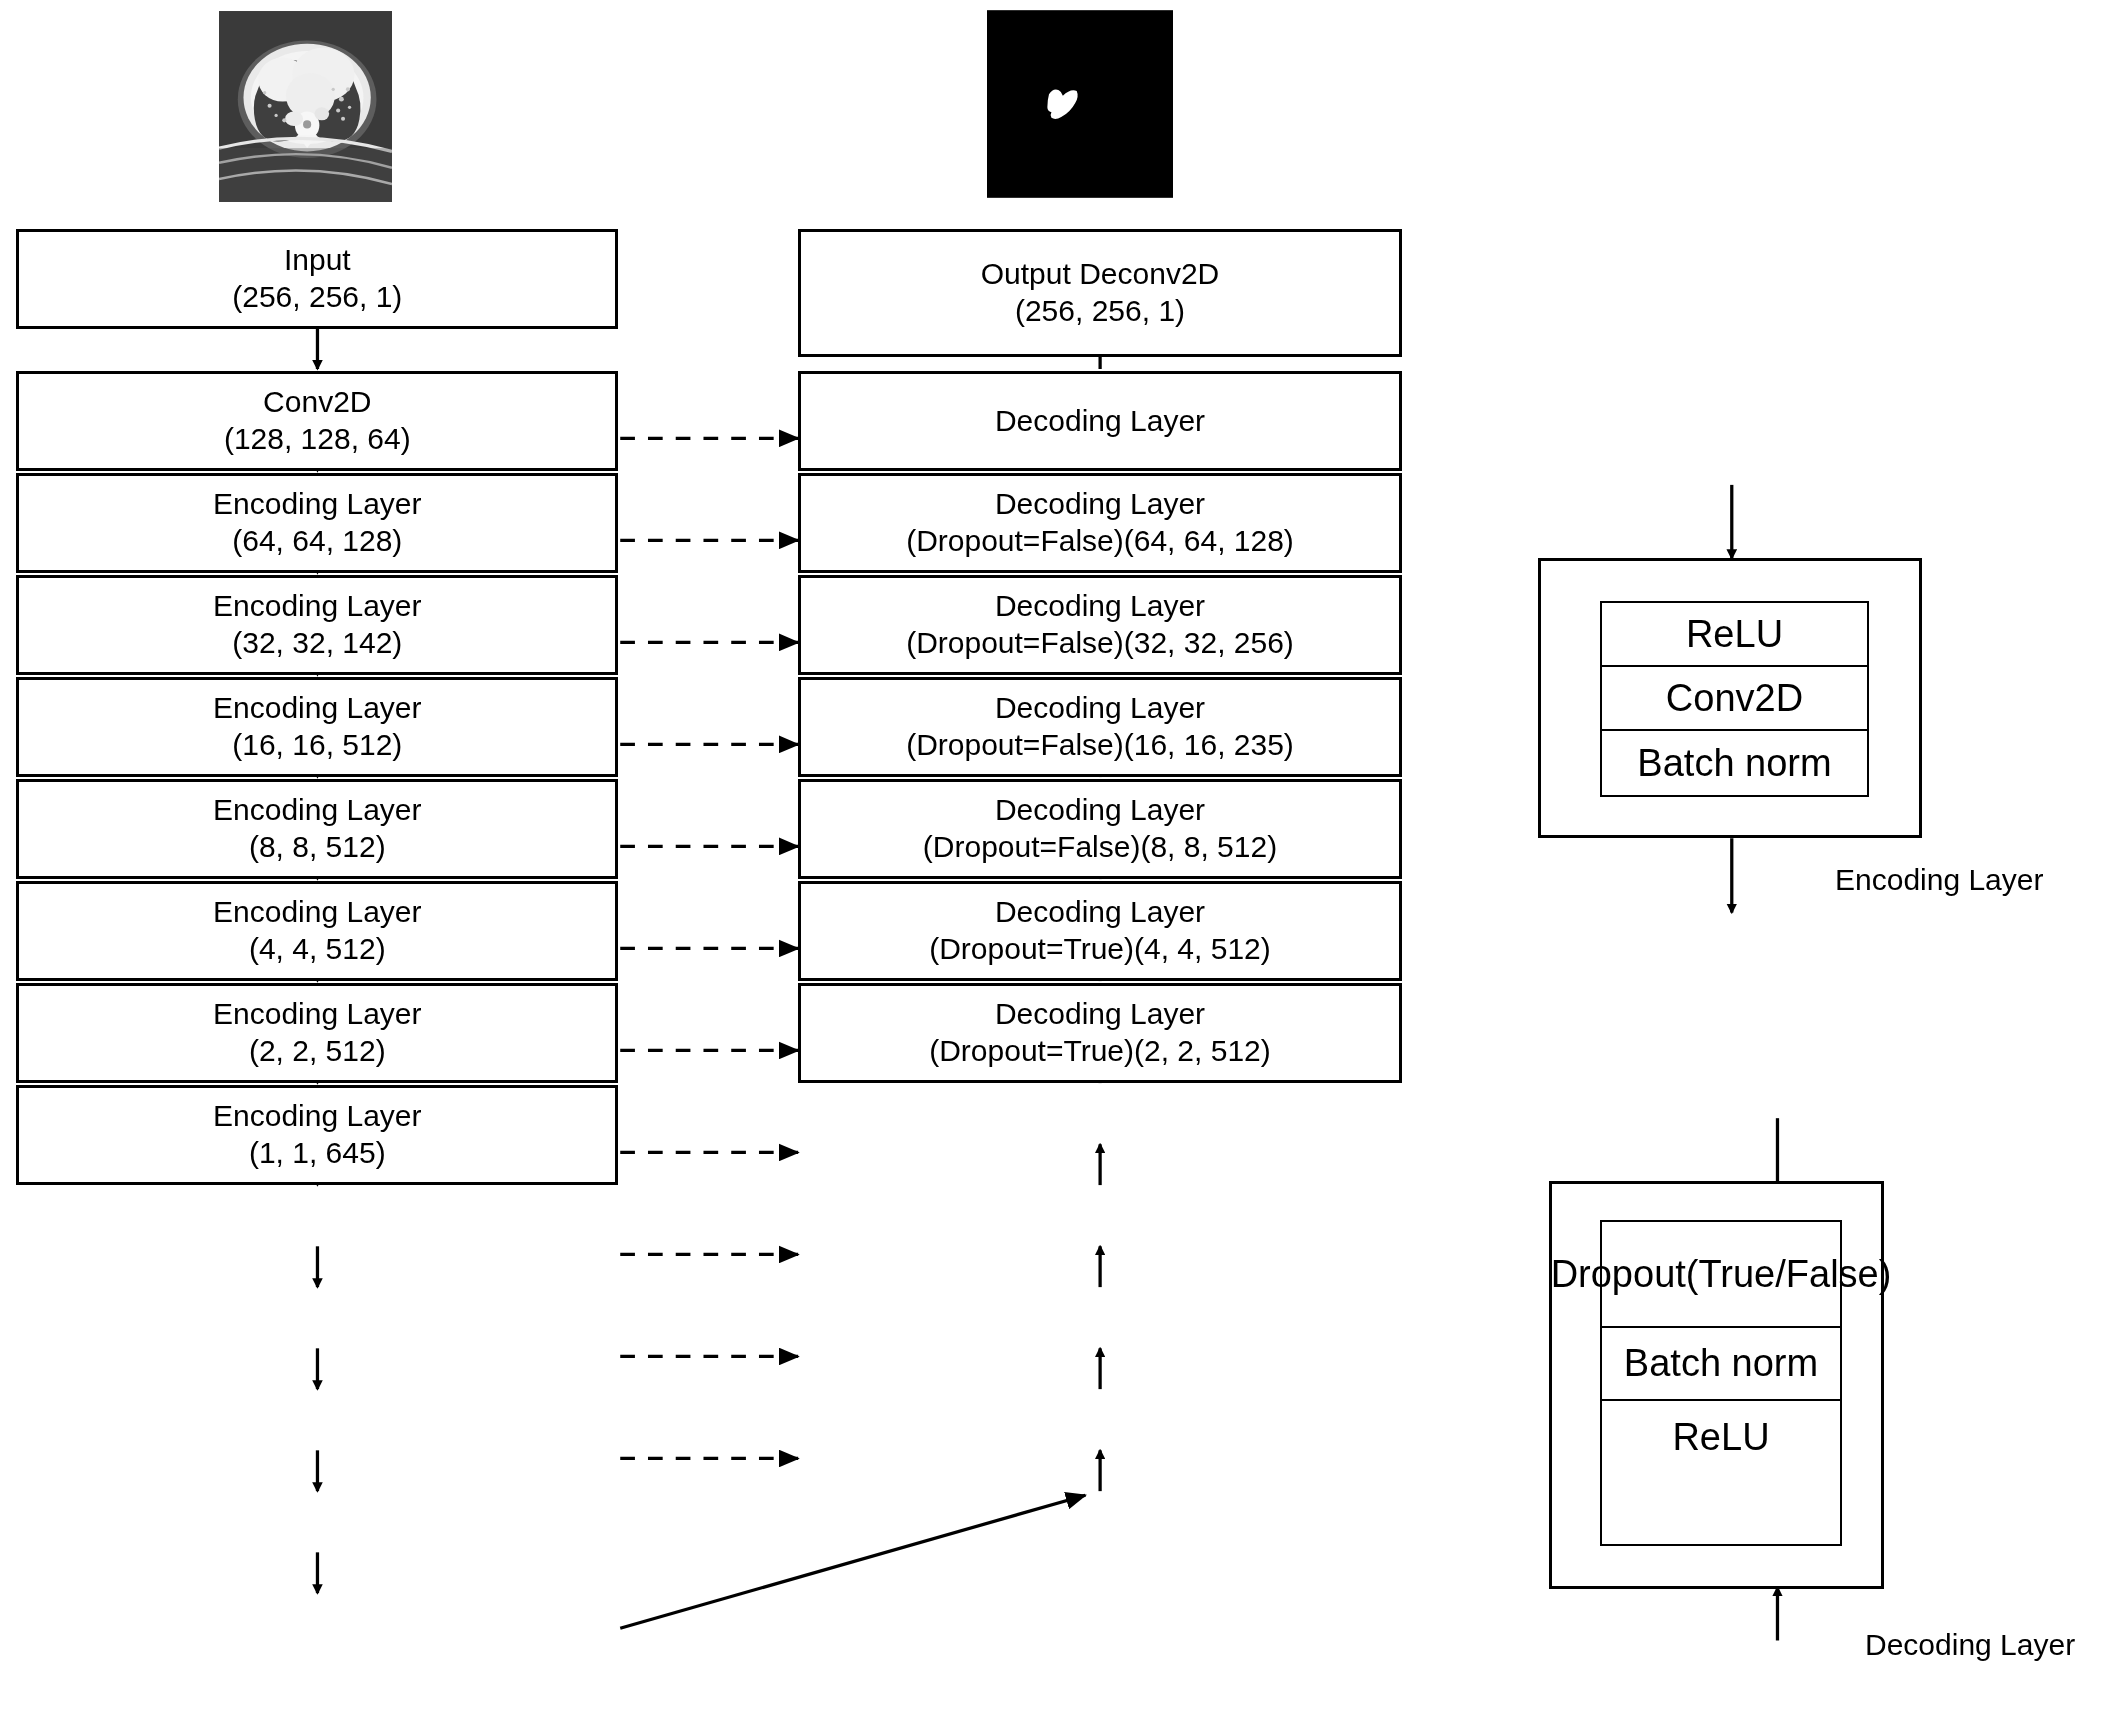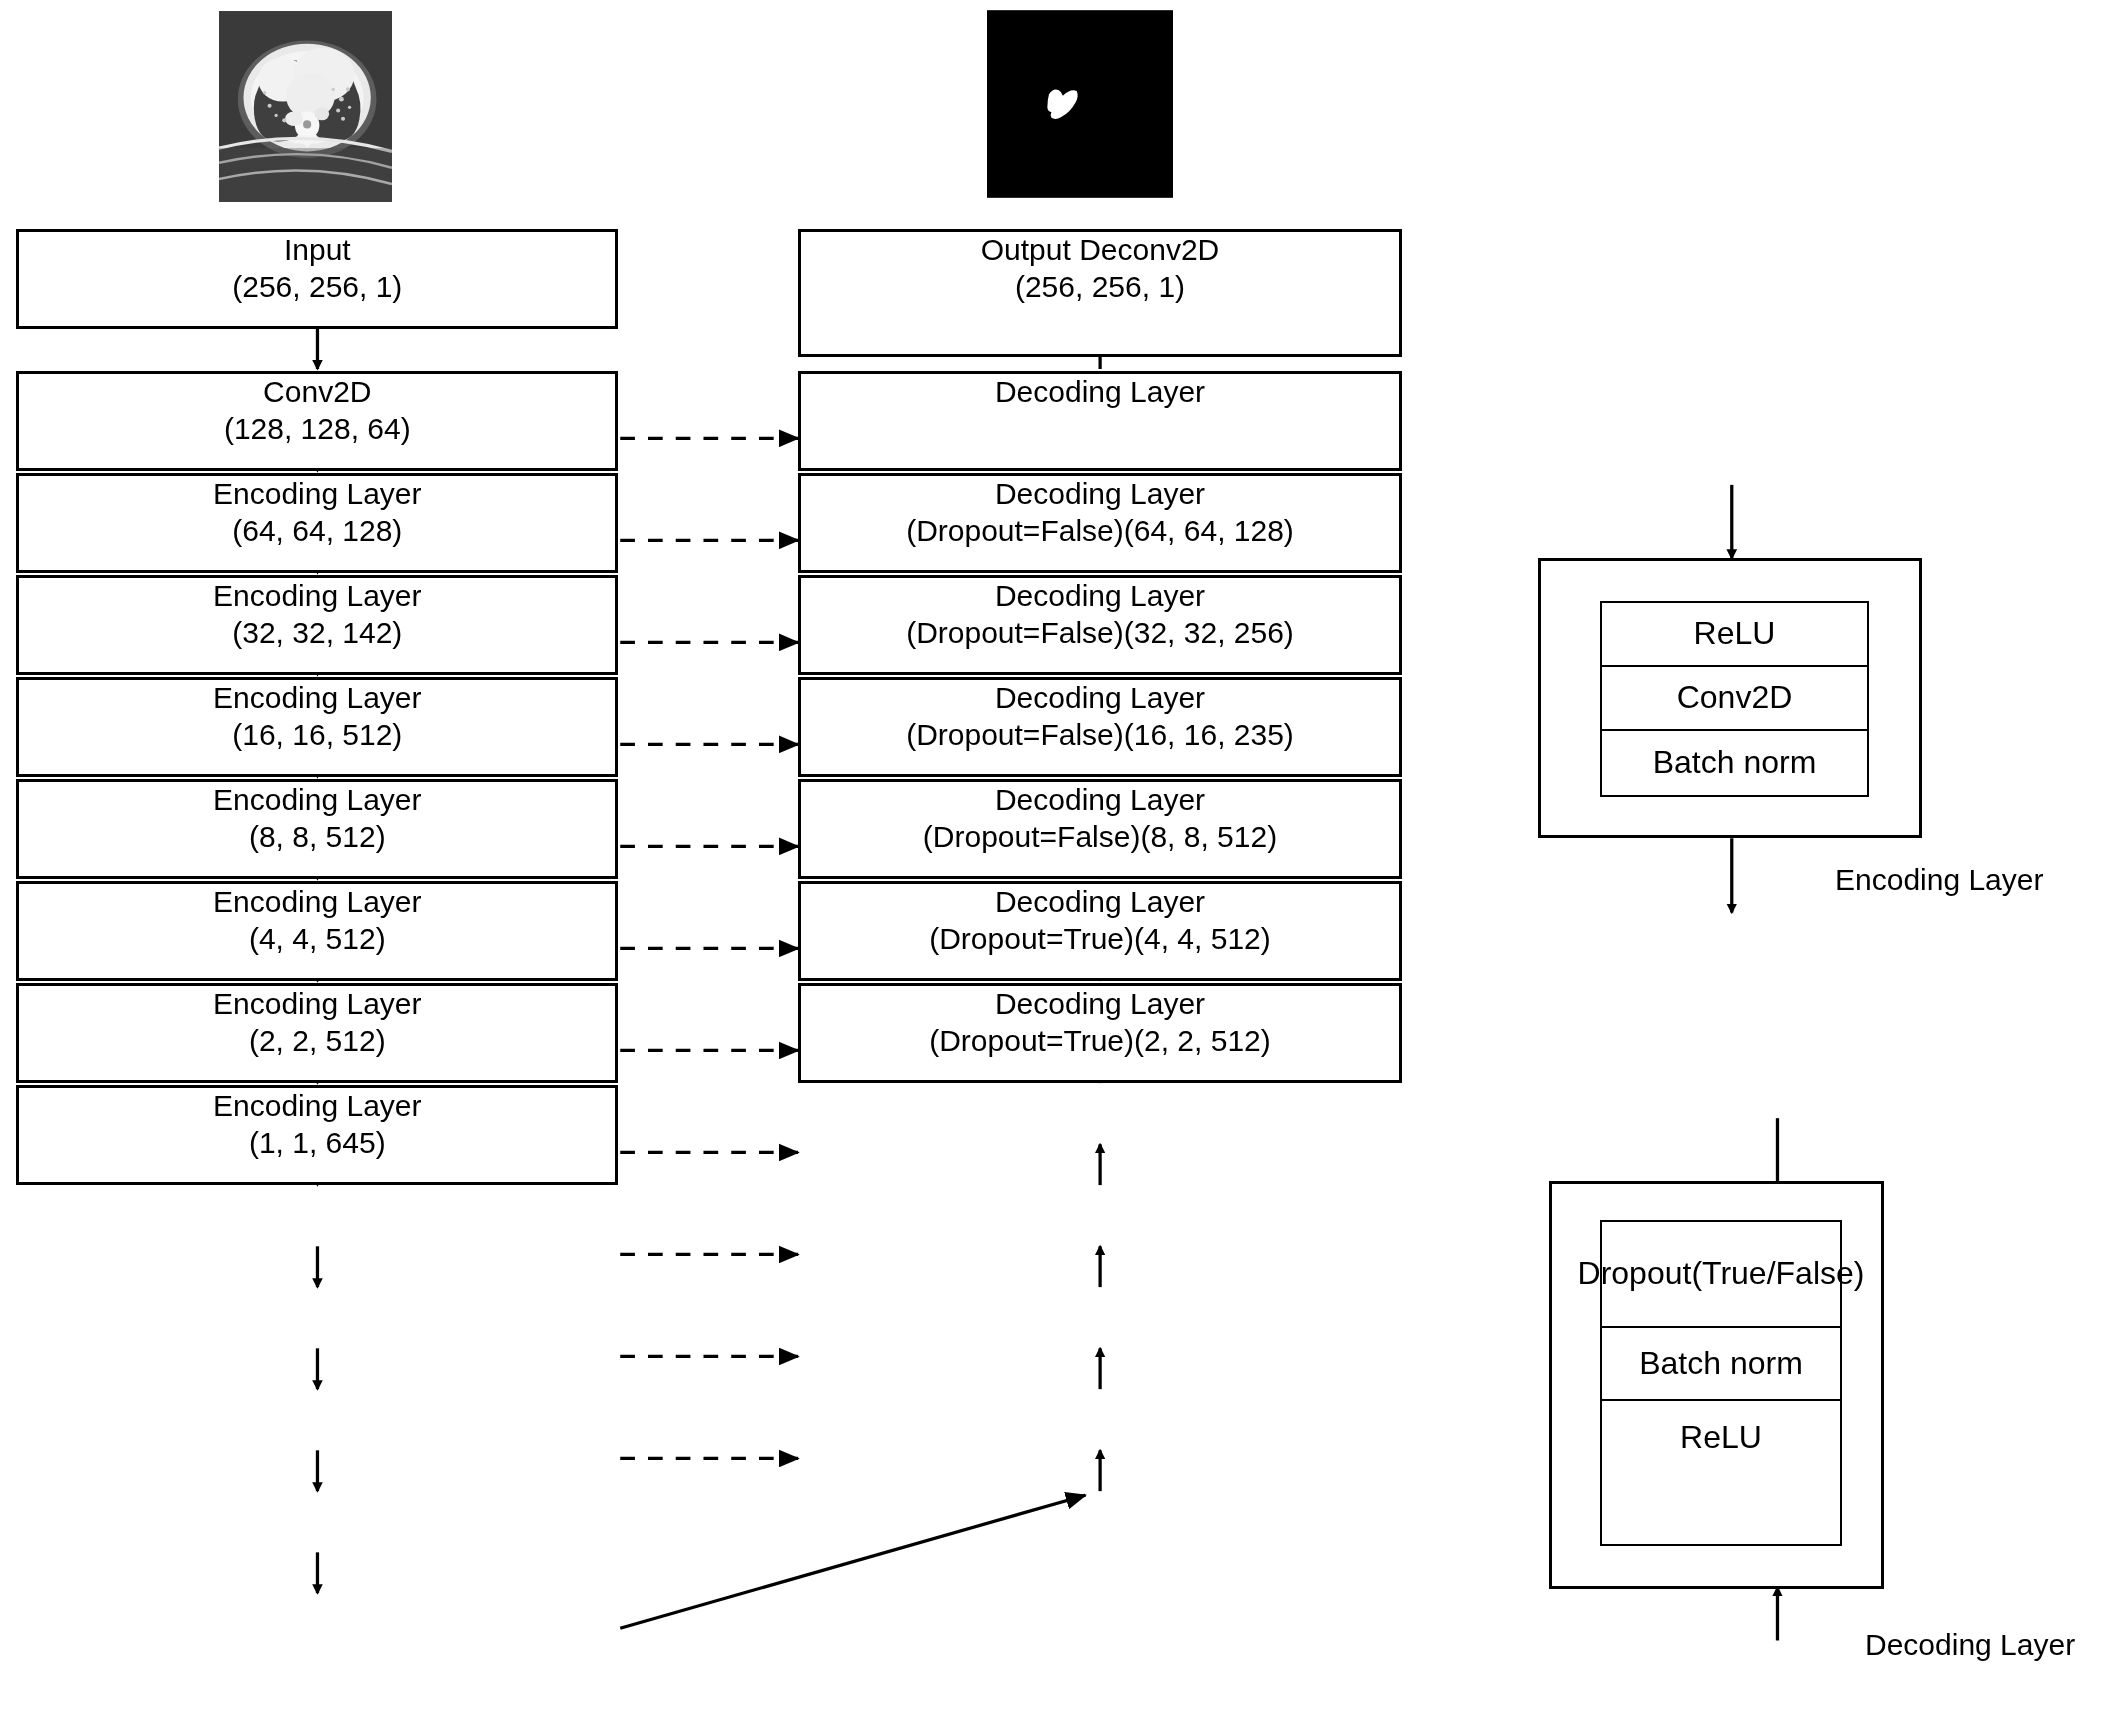--- a/index.html
+++ b/index.html
@@ -2,30 +2,30 @@
 <html style="font-size:13px"><head>
 <meta charset="utf-8">
 <style>
   html,body{margin:0;padding:0;background:#ffffff;}
   body{width:2108px;height:1732px;position:relative;overflow:hidden;
        font-family:"Liberation Sans","DejaVu Sans",sans-serif;color:#000;}
   #stage{position:absolute;left:0;top:0;width:2108px;height:1732px;}
 
   
   .box{position:absolute;box-sizing:border-box;border:3.3px solid #000;background:#fff;
-       display:flex;flex-direction:column;align-items:center;
+       display:flex;flex-direction:column;align-items:center;justify-content:center;
        text-align:center;line-height:1.22;font-size:30px;}
   .box .l1,.box .l2{display:block;white-space:nowrap;}
 
   
   .legend-outer{position:absolute;box-sizing:border-box;border:3.3px solid #000;background:#fff;}
   .legend-inner{position:absolute;box-sizing:border-box;border:2.4px solid #000;background:#fff;}
   .legend-row{box-sizing:border-box;border-bottom:2.4px solid #000;
               display:flex;align-items:center;justify-content:center;
-              text-align:center;font-size:32px;line-height:1.18;white-space:nowrap;}
+              text-align:center;font-size:38px;line-height:1.18;white-space:nowrap;}
   .legend-row:last-child{border-bottom:none;}
   .legend-label{position:absolute;font-size:30px;white-space:nowrap;}
 
   
   .imgbox{position:absolute;overflow:hidden;}
 
   
   #wires{position:absolute;left:0;top:0;width:2108px;height:1732px;pointer-events:none;}
 </style>
 </head>

